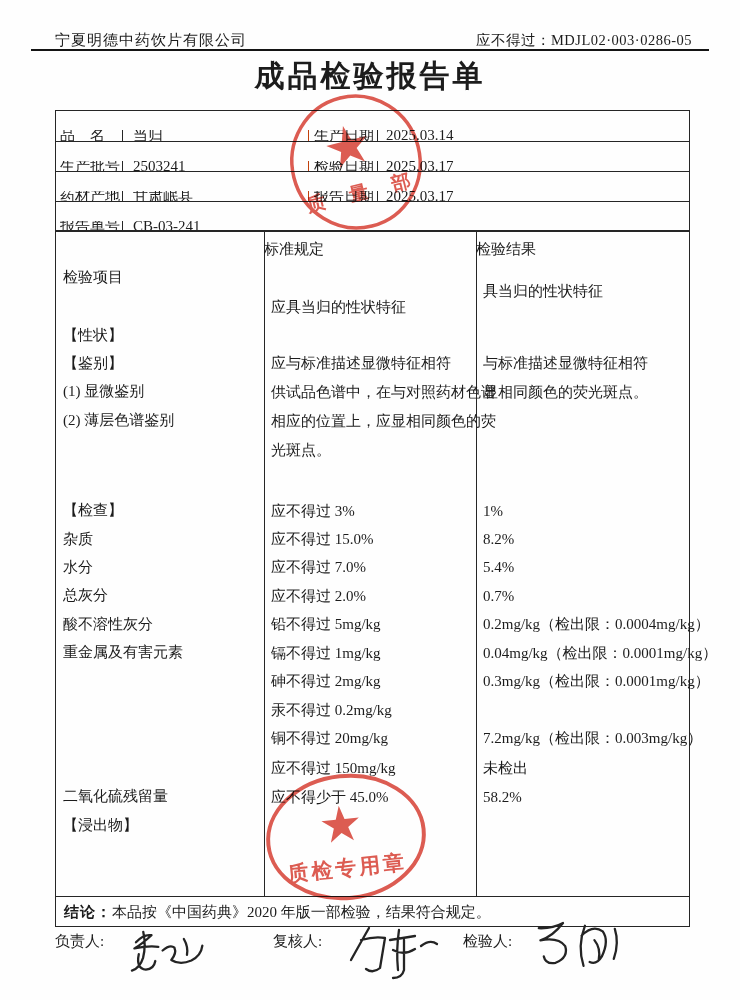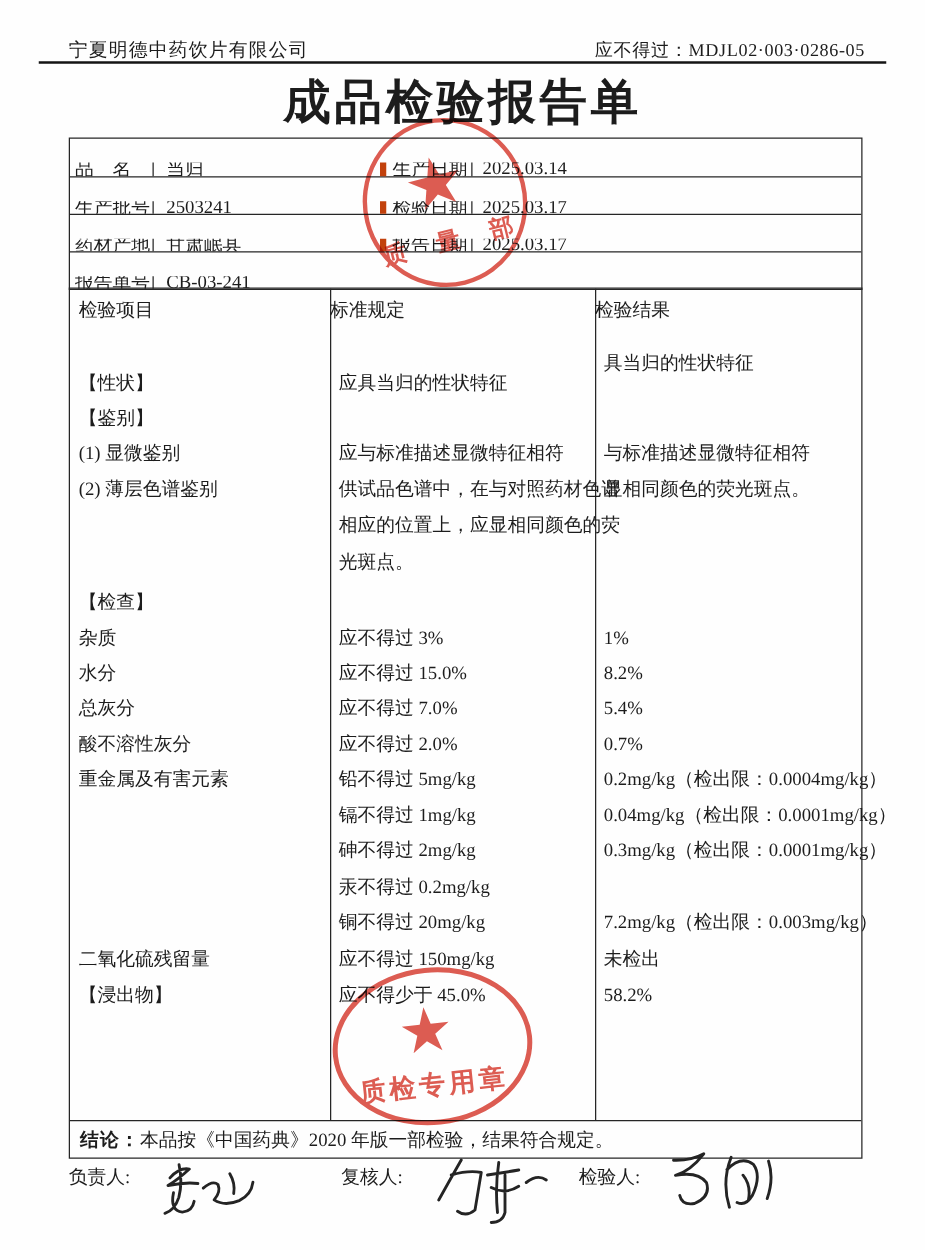--- a/index.html
+++ b/index.html
@@ -3,40 +3,40 @@
 <meta charset="utf-8">
 <style>
   html,body{margin:0;padding:0;background:#fff;}
   .page{position:relative;width:740px;height:1000px;background:#fefefe;overflow:hidden;
         font-family:"Liberation Serif","DejaVu Serif",serif;color:#1c1c1c;}
   
   .hdr-company{position:absolute;left:55px;top:31px;font-size:15px;letter-spacing:1px;}
   .hdr-code{position:absolute;right:48px;top:31px;font-size:14.5px;letter-spacing:.5px;}
   .hdr-rule{position:absolute;left:31px;top:49px;width:678px;height:2px;background:#141414;}
   .doc-title{position:absolute;left:0;top:56px;width:740px;text-align:center;
-             font-size:38px;font-weight:700;letter-spacing:3px;}
+             font-size:30px;font-weight:700;letter-spacing:3px;}
   
   .info{position:absolute;left:55px;top:110px;width:635px;box-sizing:border-box;
         border:1px solid #262626;font-size:15px;}
   .irow{display:grid;grid-template-columns:67px 186px 69px 313px;height:30px;box-sizing:border-box;}
   .irow.last{grid-template-columns:67px 568px;}
   .irow + .irow{border-top:1px solid #262626;}
   .ic{display:flex;align-items:center;box-sizing:border-box;overflow:hidden;white-space:nowrap;margin-top:19px;}
   .il{padding-left:4px;border-right:1px solid #262626;}
-  .iv{padding-left:10px;border-right:5px solid #c2410c;}
+  .iv{padding-left:10px;border-right:1px solid #c2410c;}
   .il2{padding-left:5px;border-right:1px solid #262626;}
   .iv2{padding-left:8px;border-right:none;}
   .irow.last .iv{border-right:none;}
   
   .main{position:absolute;left:55px;top:230px;width:635px;height:697px;box-sizing:border-box;
         border:1px solid #262626;font-size:15px;}
   .vline{position:absolute;top:0;width:1px;height:665px;background:#262626;}
   .hline{position:absolute;left:0;top:665px;width:100%;height:1px;background:#262626;}
   .ln{position:absolute;white-space:nowrap;line-height:20px;}
-  .c1{left:7px;}
+  .c1{left:7px;margin-top:28px;}
   .c2{left:215px;}
   .c3{left:427px;}
   .colhead{position:absolute;text-align:left;line-height:20px;}
   .concl{position:absolute;left:8px;top:672px;white-space:nowrap;}
   .concl b{letter-spacing:1px;}
   
   .sig-label{position:absolute;font-size:15px;white-space:nowrap;}
   .sig{position:absolute;}
   .sig path{fill:none;stroke:#242424;stroke-width:2.3;stroke-linecap:round;stroke-linejoin:round;}
   

